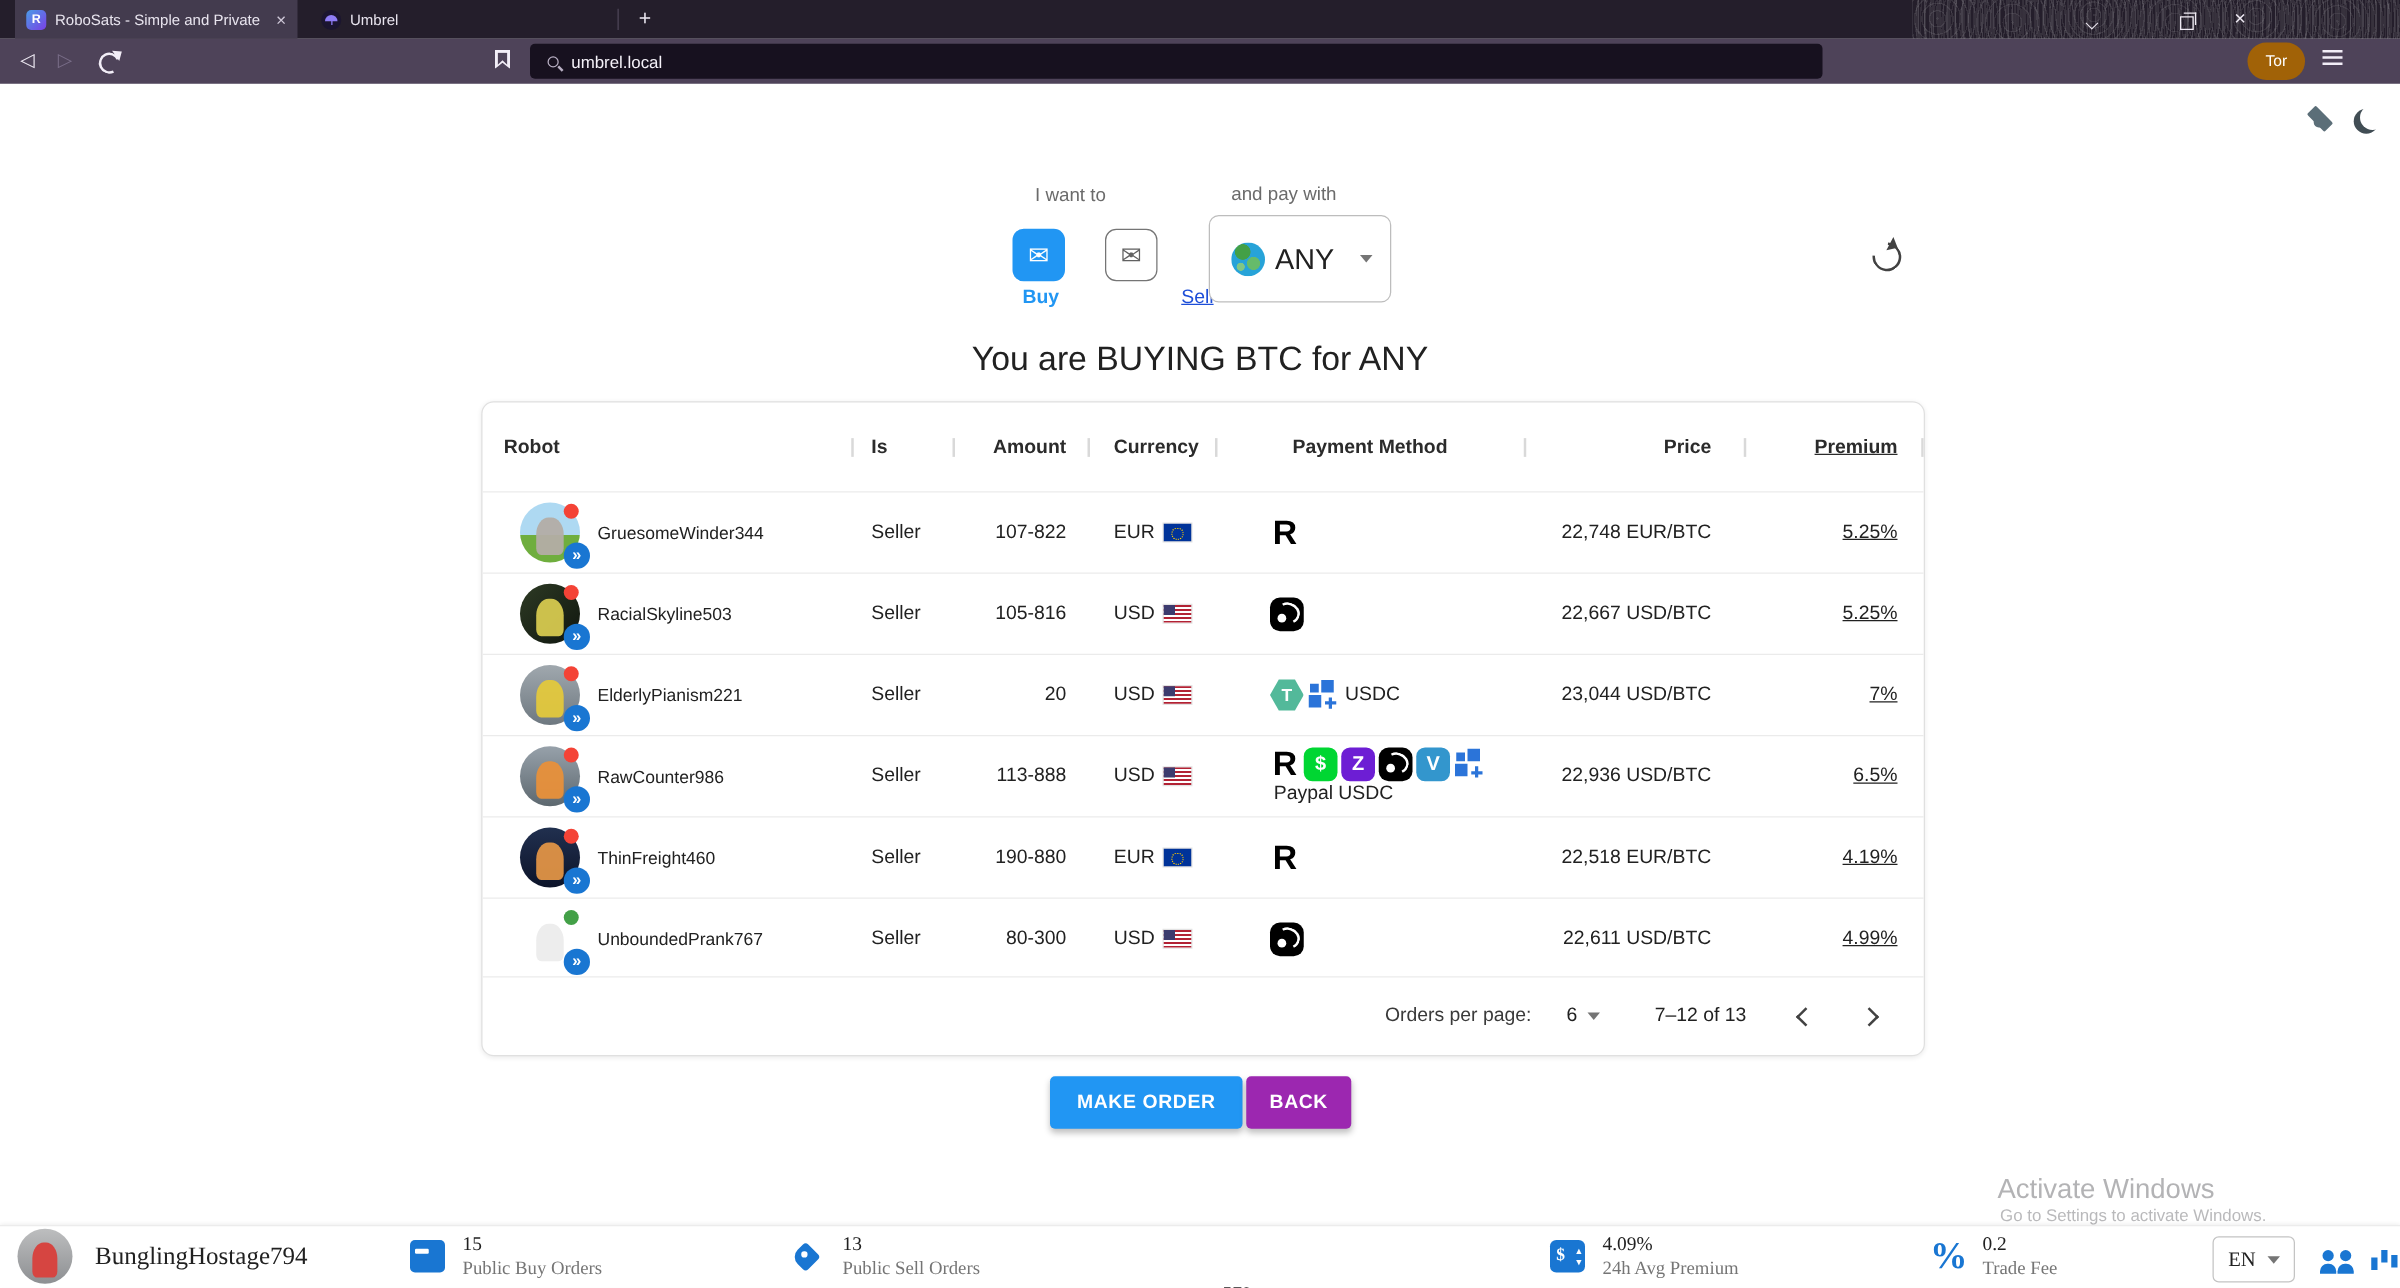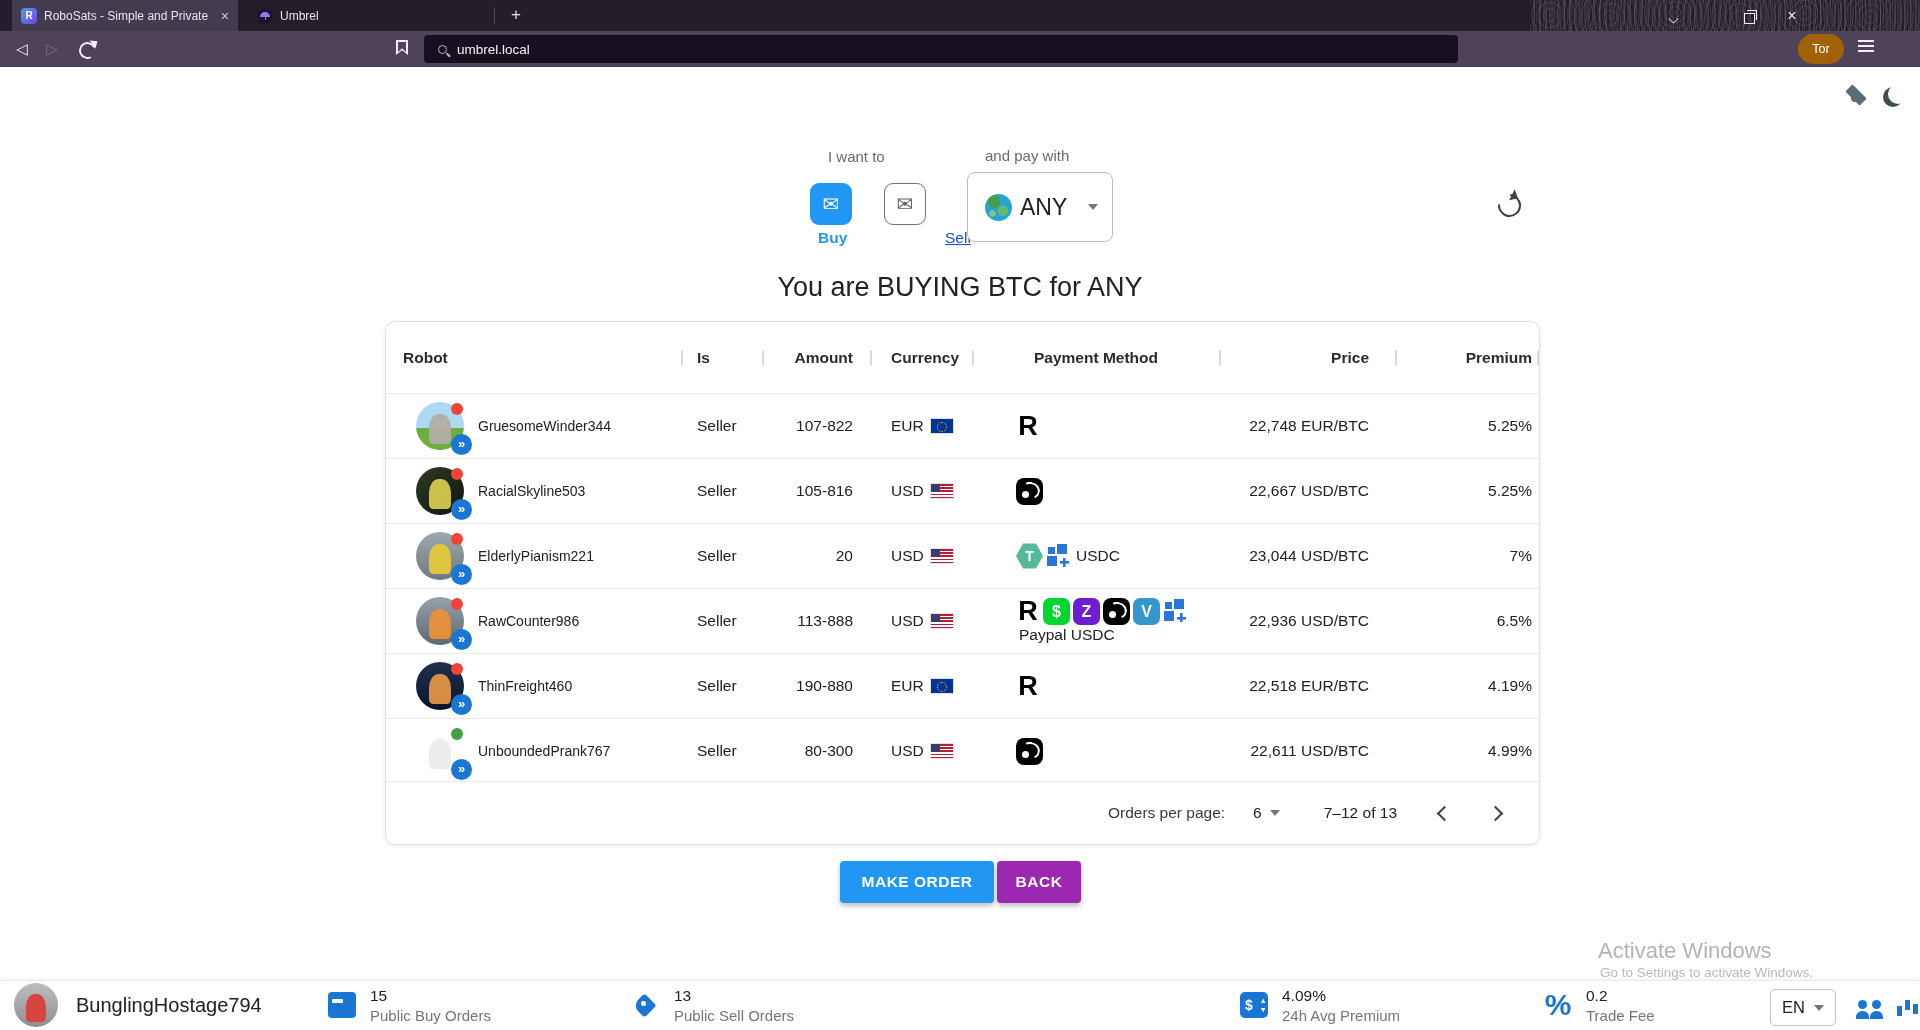--- a/index.html
+++ b/index.html
@@ -116,21 +116,21 @@
   #card { position:absolute; left:385px; top:321px; width:1155px; height:524px; background:#fff;
      border:1px solid #e0e0e0; border-radius:10px; box-shadow:0 1px 4px rgba(0,0,0,.08); overflow:hidden; }
   #thead { display:flex; align-items:center; height:71px; font-size:15.5px; font-weight:bold; color:#2b2b2b; }
   .cell { display:flex; align-items:center; }
   .c-robot { flex:0 0 297px; padding-left:17px; }
   .c-is { flex:0 0 81px; padding-left:14px; }
   .c-amount { flex:0 0 108px; justify-content:flex-end; padding-right:19px; }
   .c-currency { flex:0 0 102px; padding-left:19px; gap:7px; }
   .c-payment { flex:0 0 247px; padding-left:42px; }
   .c-price { flex:0 0 176px; justify-content:flex-end; padding-right:28px; }
-  .c-premium { flex:1; justify-content:flex-end; padding-right:7px; }
+  .c-premium { flex:1; justify-content:flex-end; padding-right:21px;text-decoration:underline; }
   .hsep { position:relative; }
   .hsep::after { content:""; position:absolute; right:0; top:50%; transform:translateY(-50%);
      width:2px; height:15px; background:#d9d9d9; }
   #thead .c-payment { padding-left:60px; }
   .trow { display:flex; align-items:center; height:65px; border-top:1px solid #ebebeb;
      font-size:15.5px; color:#212121; }
   .trow .c-robot { padding-left:30px; gap:14px; }
   .nick { font-size:14px; }
   .avatar { position:relative; width:48px; height:48px; border-radius:50%; flex:0 0 48px; }
   .avatar::after { content:""; position:absolute; left:50%; top:26%; width:46%; height:62%;
@@ -200,21 +200,21 @@
      box-shadow:0 3px 5px rgba(0,0,0,.25); }
   #btn-make { left:840px; width:154px; background:#2196f3; }
   #btn-back { left:997px; width:84px; background:#9c27b0; }
 
   
   #wm1 { position:absolute; left:1598px; top:938px; font-size:22px; color:rgba(128,128,132,.6); }
   #wm2 { position:absolute; left:1600px; top:965px; font-size:13.5px; color:rgba(128,128,132,.55); }
 
   
   #bottombar { position:absolute; left:0; top:980px; width:1920px; height:50px; background:#fff;
-     border-top:1px solid #ececec; box-shadow:0 -1px 3px rgba(0,0,0,.06); }
+     border-top:1px solid #ececec; box-shadow:0 -1px 3px rgba(0,0,0,.06);font-family:Liberation Serif, serif; }
   #me { position:absolute; left:14px; top:2px; display:flex; align-items:center; gap:18px; }
   #me-avatar { width:44px; height:44px; border-radius:50%; position:relative;
      background:linear-gradient(#bdbebf,#8d8f92); color:#d64541; }
   #me-avatar::after { content:""; position:absolute; left:50%; top:24%; width:46%; height:64%;
      transform:translateX(-50%); background:currentColor; border-radius:45% 45% 18% 18%; }
   #me-name { font-size:20px; color:#212121; }
   .stat { position:absolute; top:5px; display:flex; gap:14px; }
   .stat-text { display:flex; flex-direction:column; line-height:1.32; }
   .stat-val { font-size:15.5px; color:#212121; }
   .stat-lbl { font-size:15px; color:#757575; }

